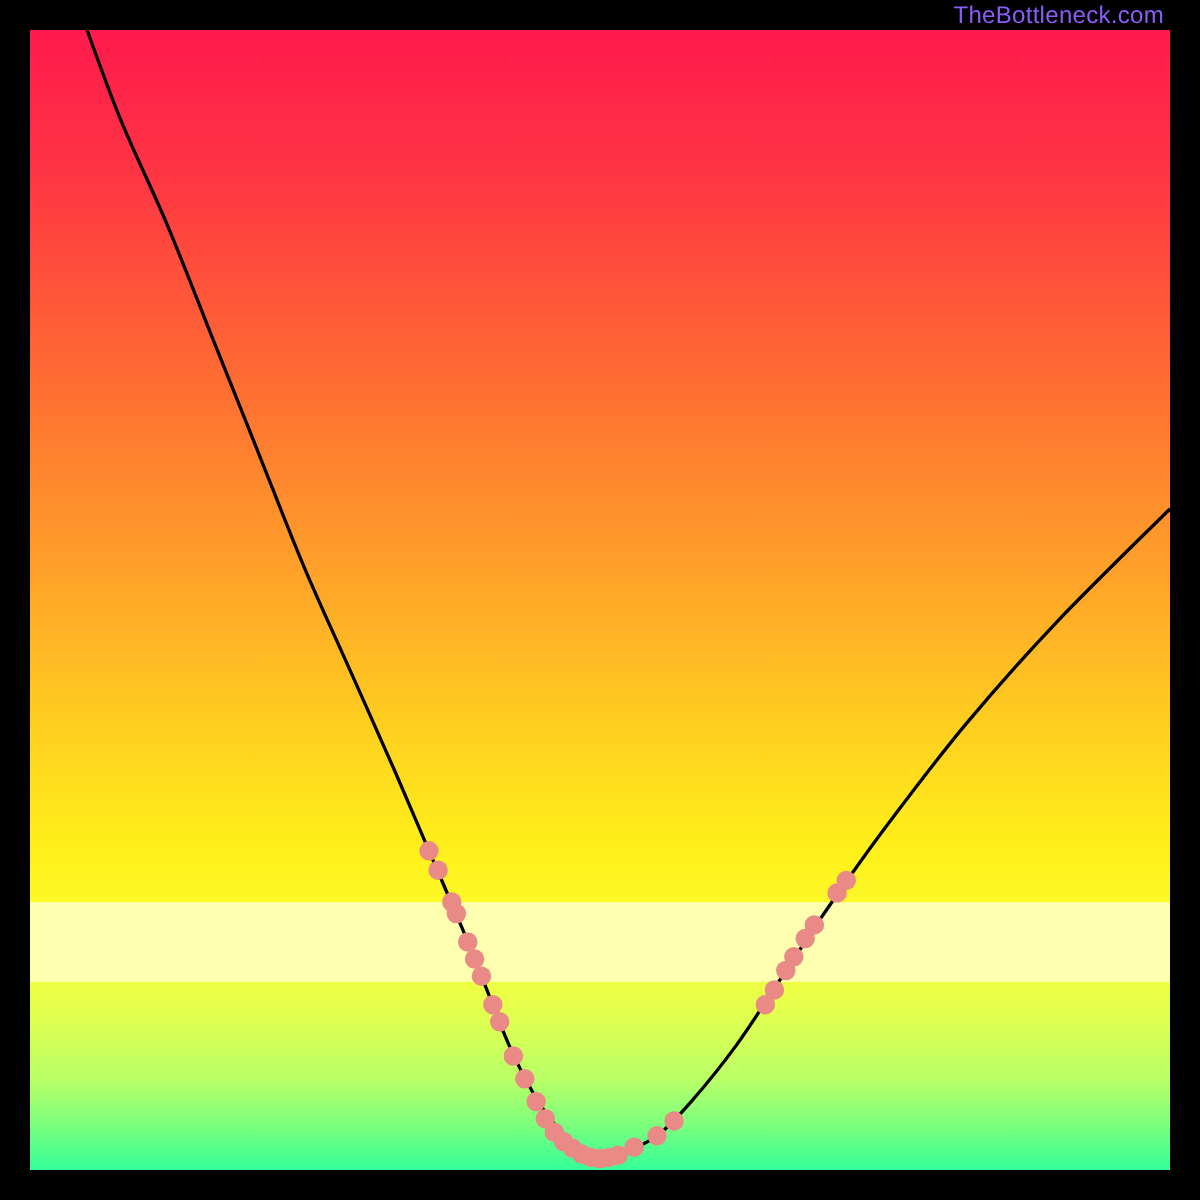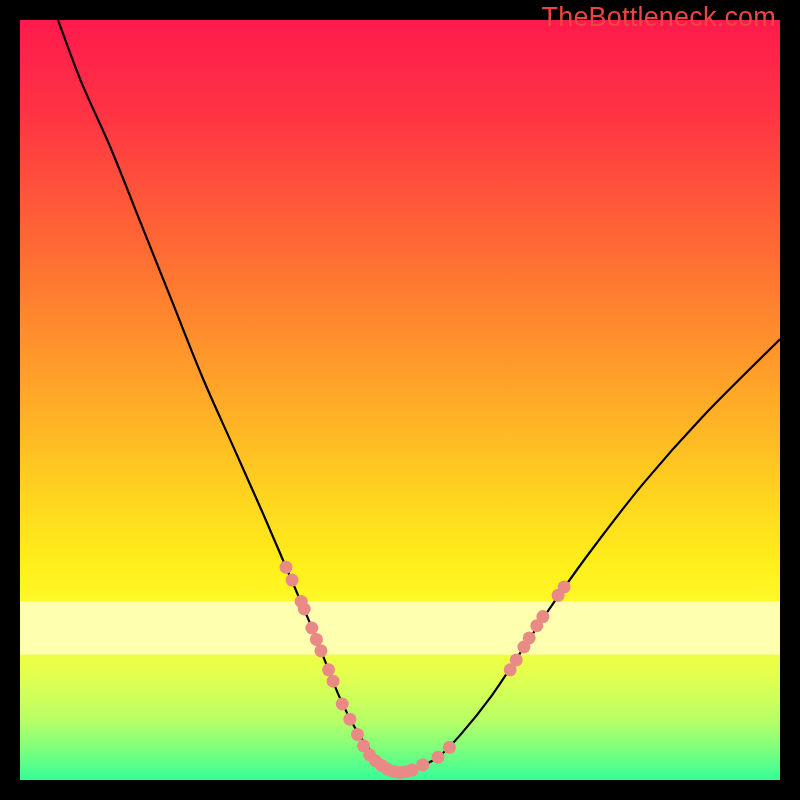--- a/index.html
+++ b/index.html
@@ -37,22 +37,22 @@
     position: absolute;
     left: 0;
     top: 0;
     width: 760px;
     height: 760px;
   }
   .attribution {
     position: absolute;
     top: 2px;
     right: 24px;
-    color: #ef4444;
-    font-size: 27px;
+    color: #8b5cf6;
+    font-size: 16px;
     font-weight: 400;
     letter-spacing: 0.2px;
   }
 </style>
 </head>
 <body>
 
 <div class="frame">
   <div class="plot-area">
     <svg class="gradient-bg" viewBox="0 0 760 760" preserveAspectRatio="none">

